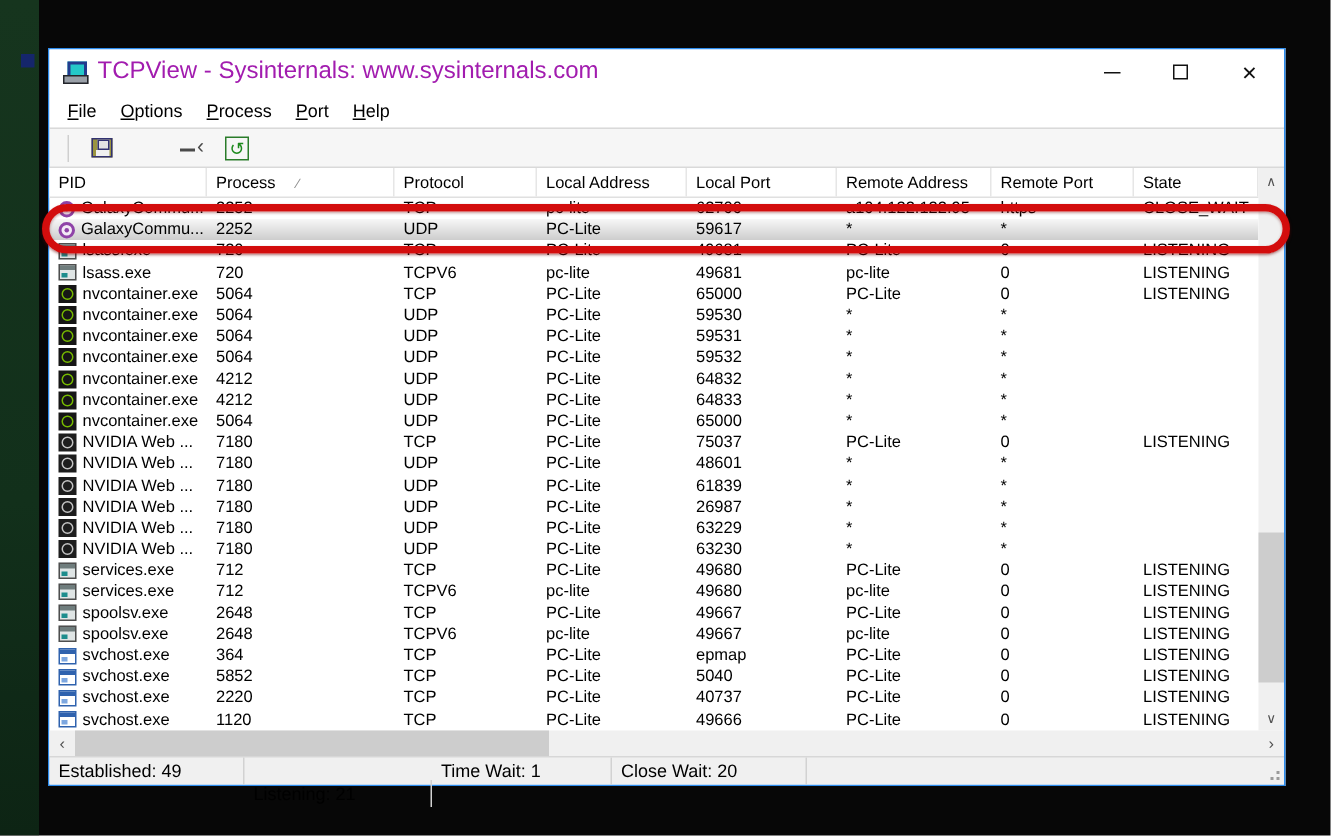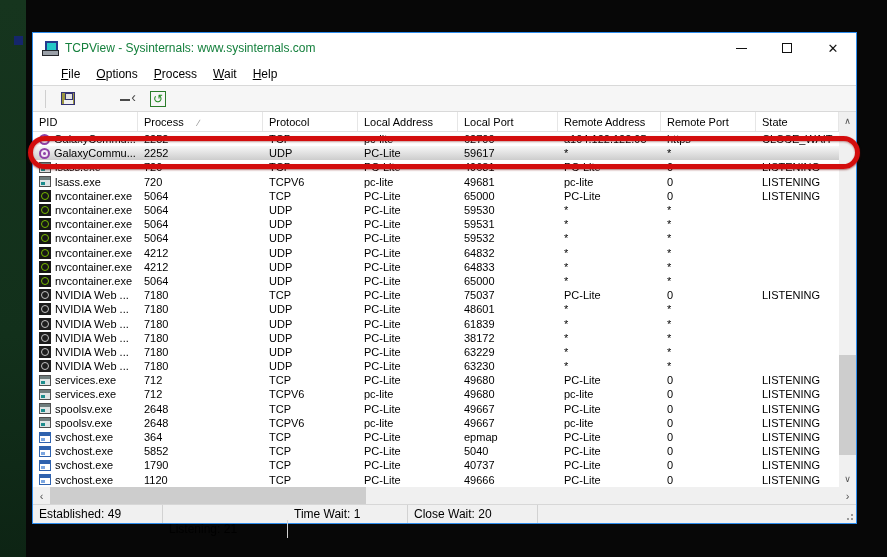--- a/index.html
+++ b/index.html
@@ -18,30 +18,30 @@
     background:#ffffff; border:1px solid #2d8ced; }
 
   
   .titlebar { position:absolute; left:0; top:0; right:0; height:30px; background:#fff;
     display:flex; align-items:center; }
   .app-icon { width:17px; height:15px; margin-left:8px; margin-right:7px; position:relative; }
   .app-icon::before { content:""; position:absolute; left:4px; top:0; width:9px; height:8px;
     background:#25c8c8; border:2px solid #233b8e; }
   .app-icon::after { content:""; position:absolute; left:1px; bottom:0; width:15px; height:4px;
     background:#9aa0a8; border:1px solid #23252a; }
-  .title-text { font-size:12px; color:#15803d; }
+  .title-text { font-size:16px; color:#a21caf; }
   .win-controls { margin-left:auto; display:flex; height:100%; }
   .win-btn { width:46px; height:100%; display:flex; align-items:center; justify-content:center; }
   .glyph-min { width:11px; height:1px; background:#111; display:block; }
   .glyph-max { width:10px; height:10px; border:1px solid #111; display:block; }
   .glyph-close { font-size:13px; color:#111; line-height:1; }
 
   
   .menubar { position:absolute; left:0; top:30px; right:0; height:22px; background:#fff;
-    display:flex; align-items:center; padding-left:20px; }
+    display:flex; align-items:center; padding-left:4px; }
   .menu-item { display:inline-block; font-size:12px; color:#000; padding:2px 8px; }
   .menu-item::first-letter { text-decoration:underline; }
 
   
   .toolbar { position:absolute; left:0; top:52px; right:0; height:27px; background:#f6f6f6;
     border-top:1px solid #d9d9d9; border-bottom:1px solid #d9d9d9;
     display:flex; align-items:center; gap:10px; padding-left:12px; }
   .toolbar::before { content:""; width:1px; height:18px; background:#cfcfcf; margin-right:2px; }
   .tb-btn { display:flex; align-items:center; justify-content:center; width:20px; height:20px; }
   .icon-save { width:14px; height:13px; background:#9a9440; border:1px solid #323272; position:relative; }
@@ -138,21 +138,21 @@
       <span class="win-btn">
           <span class="glyph-close">✕</span>
         </span>
     </div>
   </div>
 
   <div class="menubar">
       <span class="menu-item">File</span>
       <span class="menu-item">Options</span>
       <span class="menu-item">Process</span>
-      <span class="menu-item">Wait</span>
+      <span class="menu-item">Port</span>
       <span class="menu-item">Help</span>
     </div>
 
   <div class="toolbar">
       <span class="tb-btn">
         <span class="icon-save"></span>
       </span>
       <span class="tb-btn">
         <span class="icon-font"></span>
       </span>
@@ -359,21 +359,21 @@
           <div class="lv-cell"></div>
         </div>
         <div class="lv-row">
           <div class="lv-cell">
             <span class="row-icon icon-nvweb"></span>
             <span>NVIDIA Web ...</span>
           </div>
           <div class="lv-cell">7180</div>
           <div class="lv-cell">UDP</div>
           <div class="lv-cell">PC-Lite</div>
-          <div class="lv-cell">38172</div>
+          <div class="lv-cell">26987</div>
           <div class="lv-cell">*</div>
           <div class="lv-cell">*</div>
           <div class="lv-cell"></div>
         </div>
         <div class="lv-row">
           <div class="lv-cell">
             <span class="row-icon icon-nvweb"></span>
             <span>NVIDIA Web ...</span>
           </div>
           <div class="lv-cell">7180</div>
@@ -473,21 +473,21 @@
           <div class="lv-cell">5040</div>
           <div class="lv-cell">PC-Lite</div>
           <div class="lv-cell">0</div>
           <div class="lv-cell">LISTENING</div>
         </div>
         <div class="lv-row">
           <div class="lv-cell">
             <span class="row-icon icon-svchost"></span>
             <span>svchost.exe</span>
           </div>
-          <div class="lv-cell">1790</div>
+          <div class="lv-cell">2220</div>
           <div class="lv-cell">TCP</div>
           <div class="lv-cell">PC-Lite</div>
           <div class="lv-cell">40737</div>
           <div class="lv-cell">PC-Lite</div>
           <div class="lv-cell">0</div>
           <div class="lv-cell">LISTENING</div>
         </div>
         <div class="lv-row">
           <div class="lv-cell">
             <span class="row-icon icon-svchost"></span>

